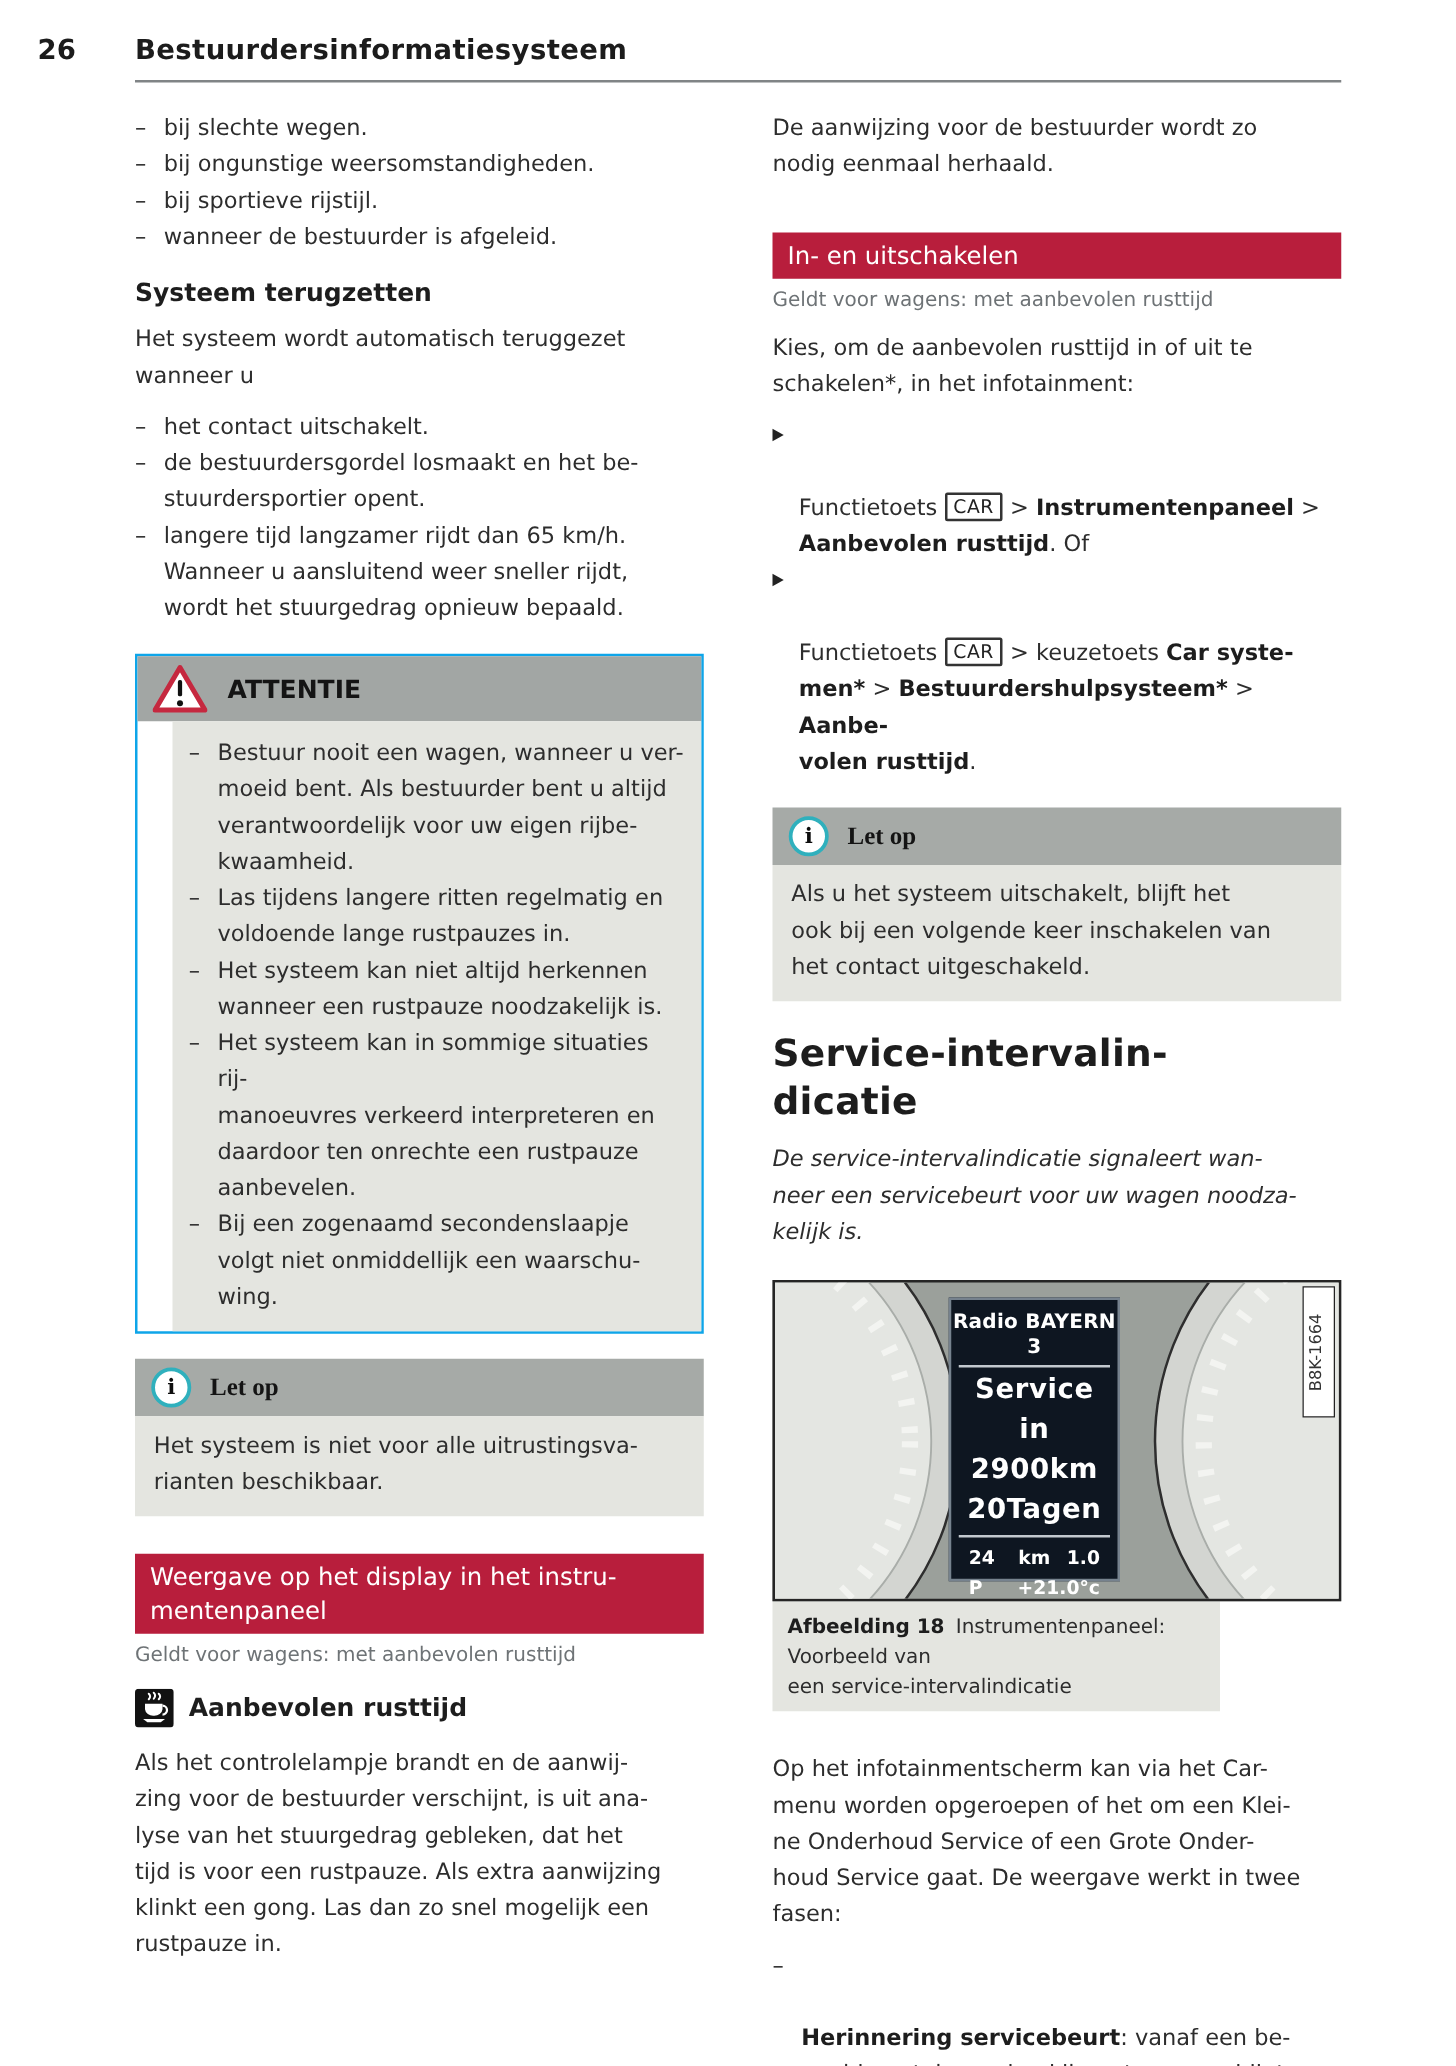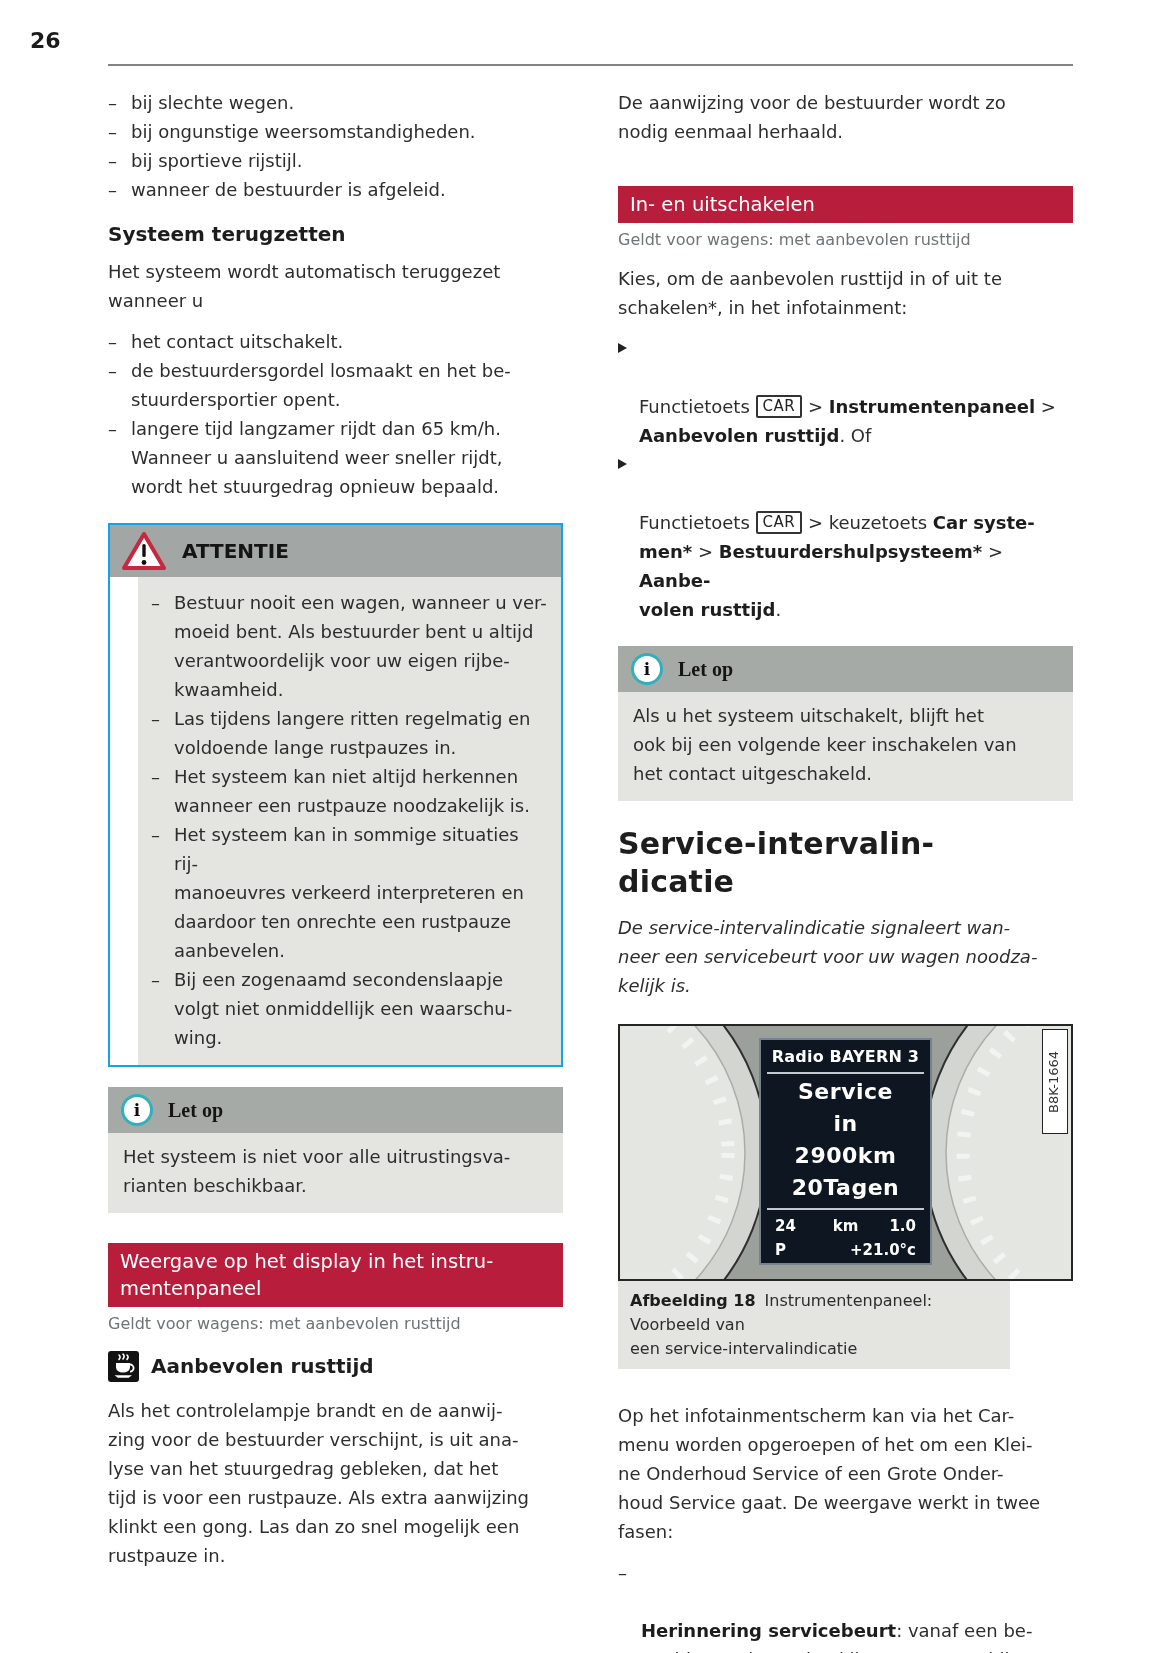--- a/index.html
+++ b/index.html
@@ -57,44 +57,45 @@
 
   
   .icon-head{display:flex;align-items:center;gap:12px;margin:14px 0 14px 0;}
   .icon-head .sq{width:31px;height:31px;flex:0 0 auto;}
   .icon-head .t{font-size:20px;font-weight:bold;color:#1d1d1d;}
 
   
   .figure-wrap{margin:2px 0 32px 0;}
   .figure{position:relative;width:451px;height:253px;background:#9ba09b;border:2px solid #252525;overflow:hidden;}
   .figure svg.gauges{position:absolute;left:0;top:0;}
-  .ip-display{position:absolute;left:139px;top:12px;width:173px;height:227px;background:#0e1621;
+  .ip-display{position:absolute;left:139px;top:12px;width:137px;height:227px;background:#0e1621;
     border:2px solid #76828e;box-sizing:border-box;color:#fff;text-align:center;}
   .ip-radio{font-size:16px;font-weight:bold;line-height:20px;padding-top:7px;letter-spacing:.2px;}
   .ip-line{height:2px;background:#c3c9cf;margin:5px 6px 2px 6px;}
   .ip-line2{height:2px;background:#c3c9cf;margin:4px 6px 4px 6px;}
   .ip-service div{font-size:22px;font-weight:bold;line-height:32px;letter-spacing:.5px;}
   .ip-row{display:flex;justify-content:space-between;padding:0 14px;font-size:15px;font-weight:bold;line-height:24px;}
   .ip-row .c{flex:1;text-align:center;}
   .ip-row .l{flex:1;text-align:left;}
   .ip-row .r{flex:1;text-align:right;}
   .img-code{position:absolute;top:3px;right:3px;width:24px;height:103px;background:#fff;border:1px solid #222;
     writing-mode:vertical-rl;transform:rotate(180deg);font-size:13px;color:#333;text-align:center;line-height:22px;}
-  .fig-caption{background:#e4e5e0;width:392px;padding:8px 12px;box-sizing:border-box;
+  .fig-caption{background:#e4e5e0;width:358px;padding:8px 12px;box-sizing:border-box;
     font-size:16px;line-height:24px;white-space:pre-line;}
   .cap-label{font-weight:bold;color:#1d1d1d;margin-right:9px;}
 
   .phase-item{position:relative;}
 </style>
 </head>
 <body>
 
 <div class="page">
 
   <div class="page-num">26</div>
+  <div class="page-title">Bestuurdersinformatiesysteem</div>
   <div class="head-rule"></div>
 
   <div class="col col-left">
 
     <div class="dash-list" style="margin-bottom:16px;">
       <div class="dash-item">bij slechte wegen.</div>
       <div class="dash-item">bij ongunstige weersomstandigheden.</div>
       <div class="dash-item">bij sportieve rijstijl.</div>
       <div class="dash-item">wanneer de bestuurder is afgeleid.</div>
     </div>

